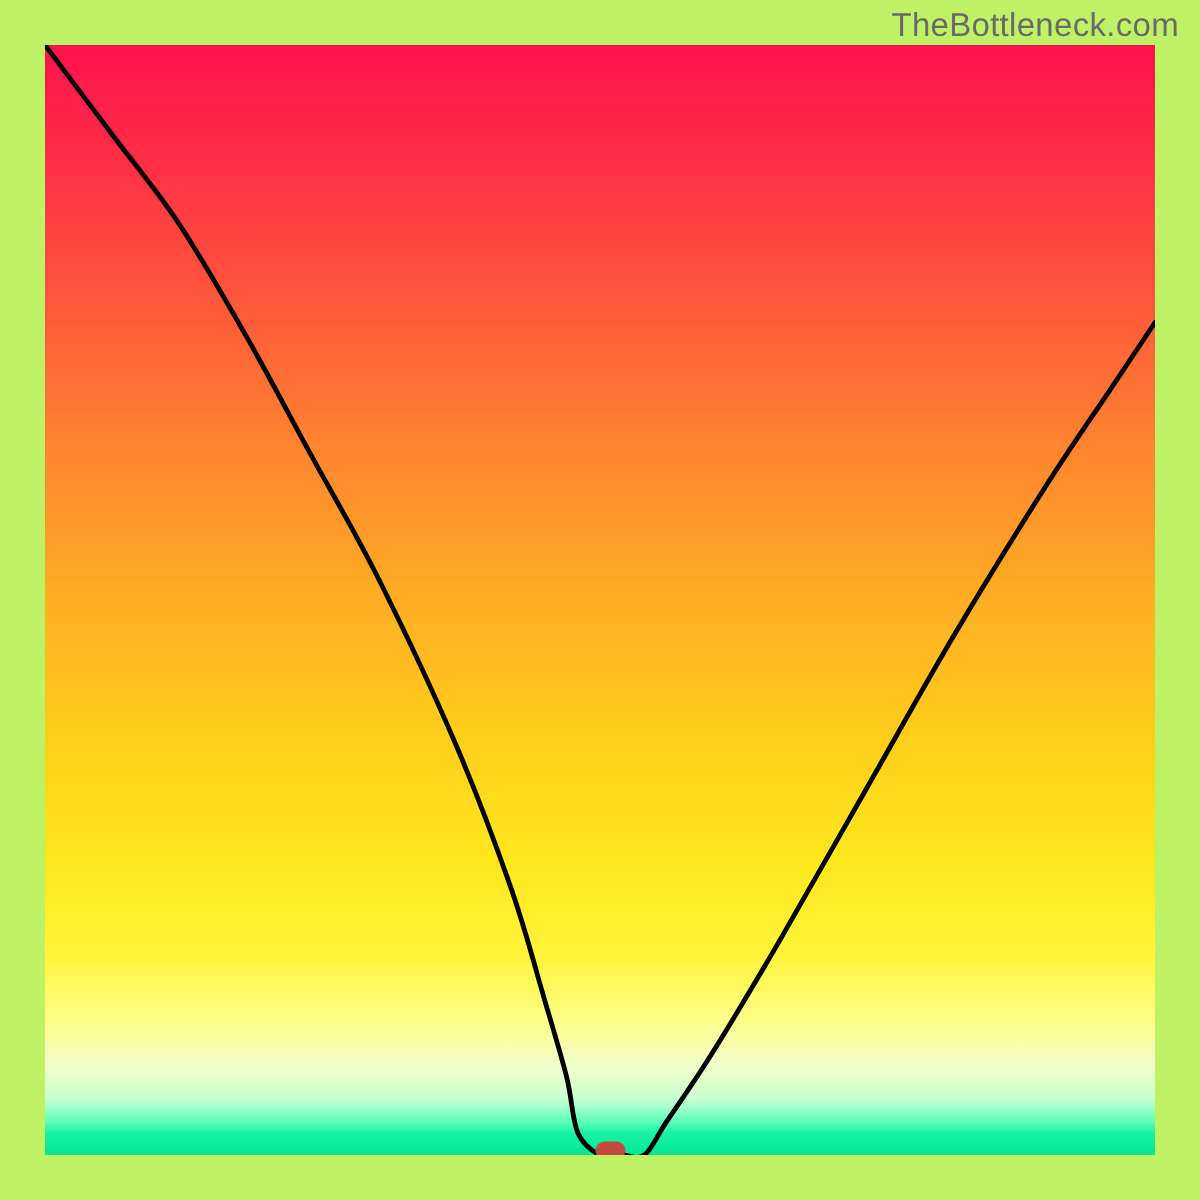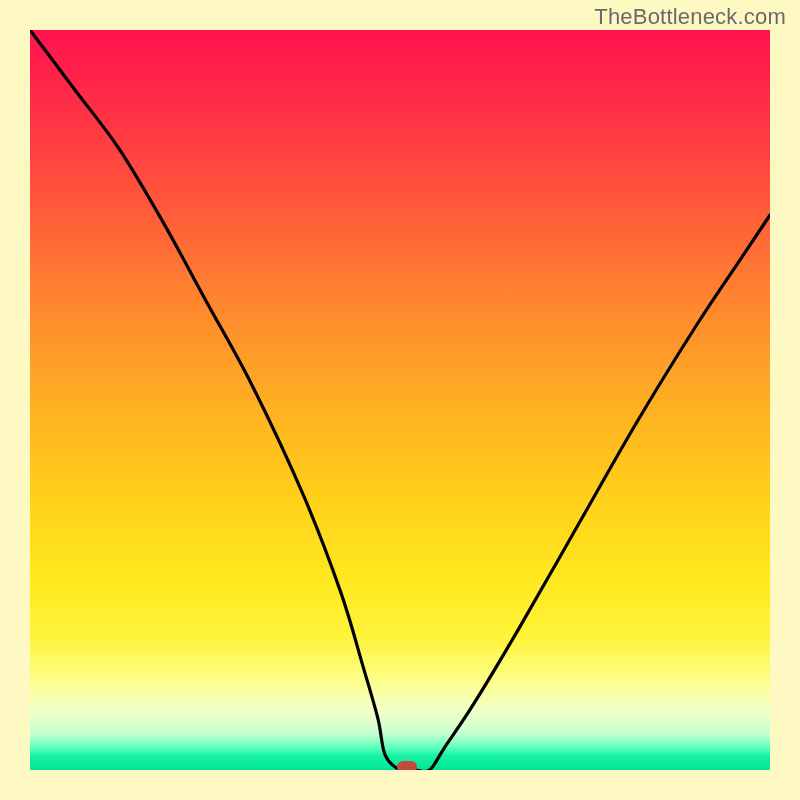--- a/index.html
+++ b/index.html
@@ -8,21 +8,21 @@
     width: 800px;
     height: 800px;
     background: #000;
     font-family: Arial, Helvetica, sans-serif;
     overflow: hidden;
   }
   .frame {
     position: relative;
     width: 800px;
     height: 800px;
-    background: #fef9c3;
+    background: #bef264;
   }
   .watermark {
     position: absolute;
     top: 4px;
     right: 14px;
     color: #6a6a6a;
     font-size: 22px;
     letter-spacing: 0.2px;
     font-weight: 500;
     z-index: 5;

